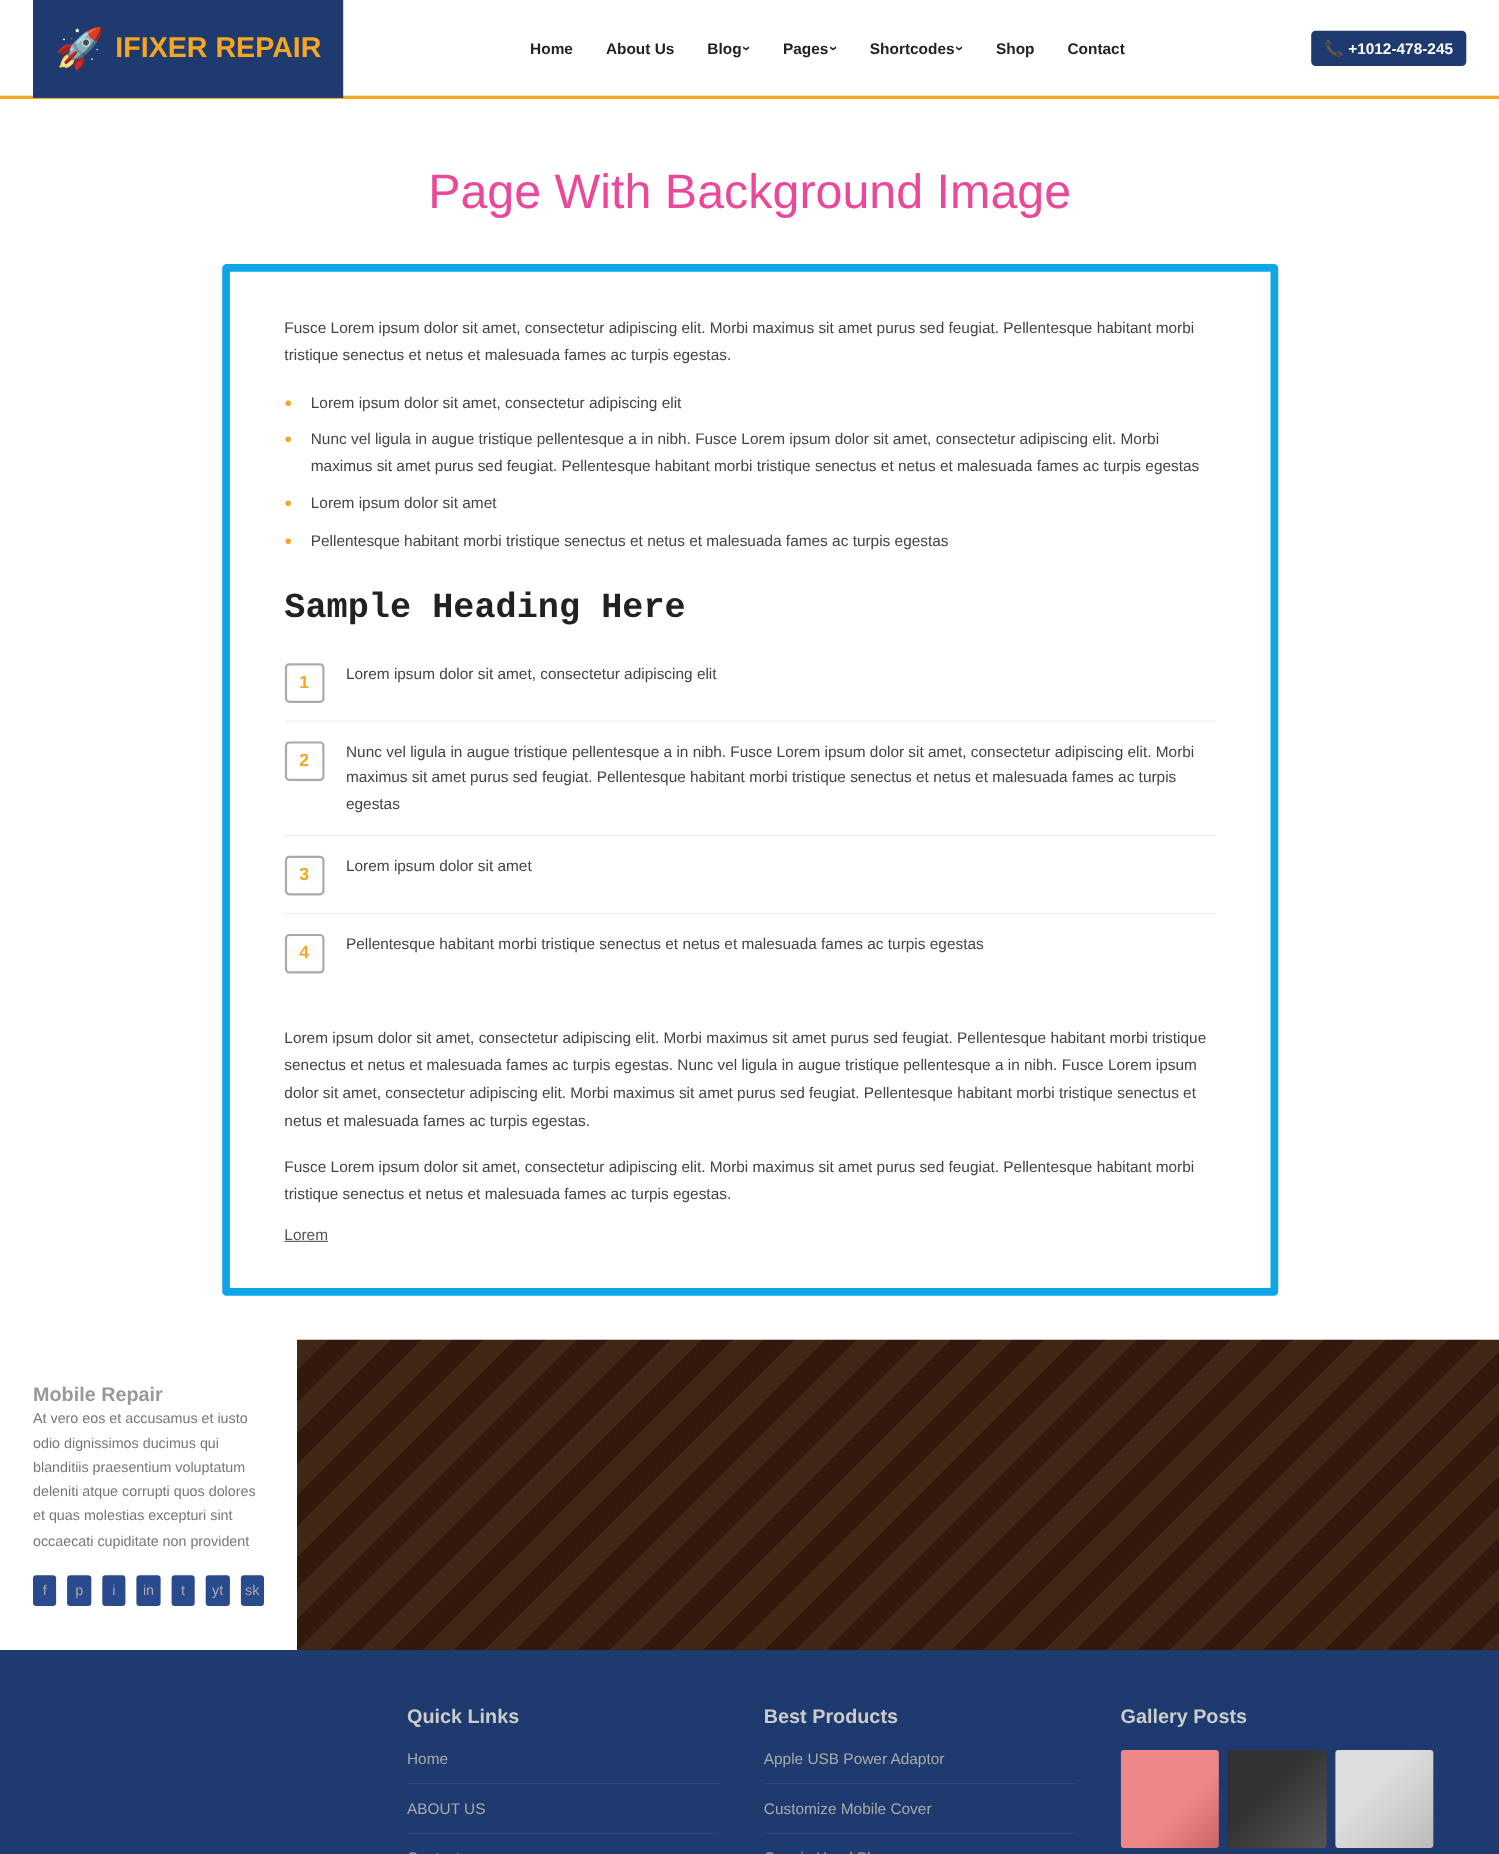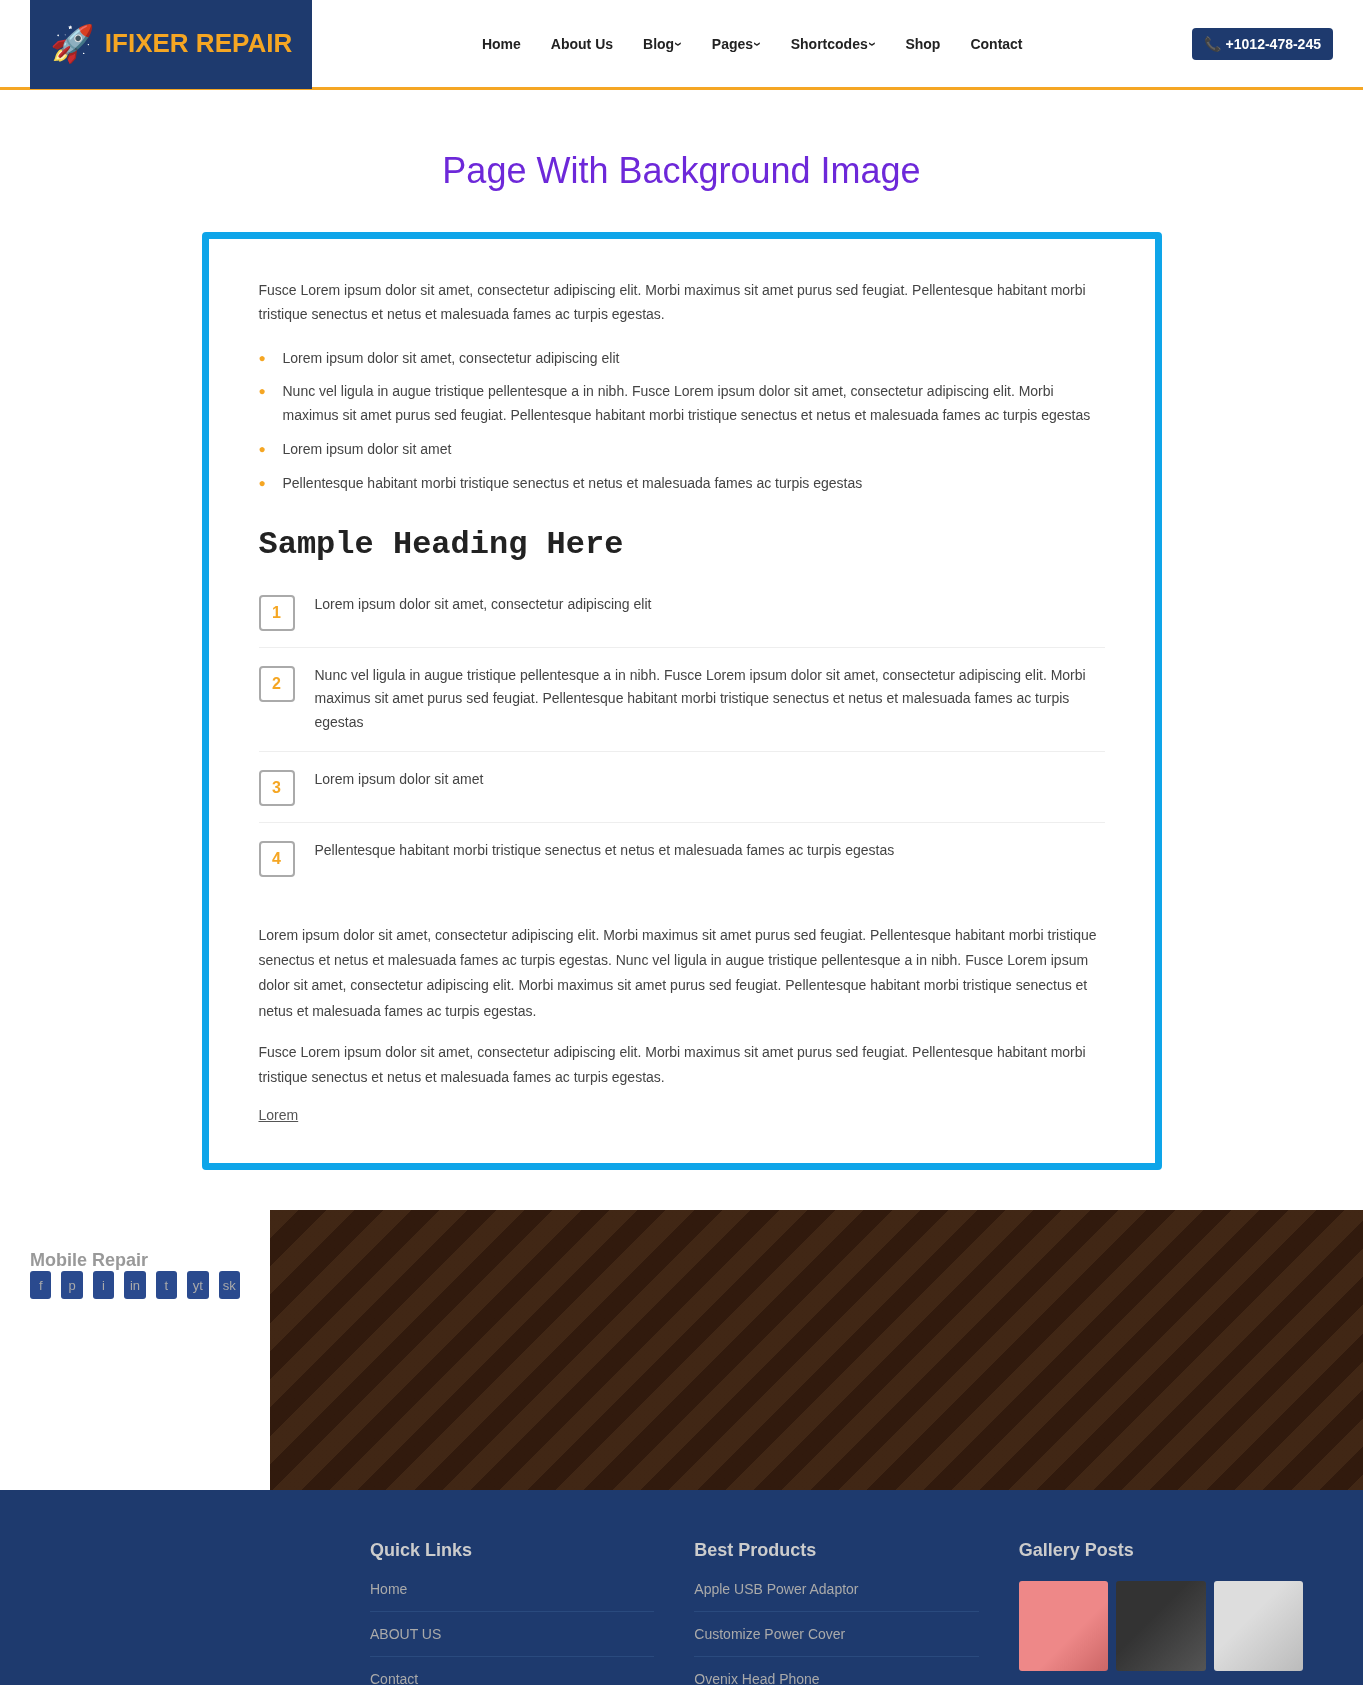--- a/index.html
+++ b/index.html
@@ -70,23 +70,23 @@
     }
     .phone-box::before { content: '📞 '; }
 
     
     .page-title-section {
       text-align: center;
       padding: 60px 20px 40px;
       background: #fff;
     }
     .page-title-section h1 {
-      font-size: 36px;
+      font-size: 44px;
       font-weight: 400;
-      color: #6d28d9;
+      color: #ec4899;
     }
 
     
     .main-content {
       max-width: 960px;
       margin: 0 auto 0;
       background: #fff;
       border: 7px solid #0ea5e9;
       border-radius: 4px;
       padding: 40px 50px 40px;
@@ -326,20 +326,21 @@
       <p class="body-text">Fusce Lorem ipsum dolor sit amet, consectetur adipiscing elit. Morbi maximus sit amet purus sed feugiat. Pellentesque habitant morbi tristique senectus et netus et malesuada fames ac turpis egestas.</p>
 
       <span class="edit-link">Lorem</span>
 
     </div>
   </div>
 
   <div class="footer-top-area">
     <div class="footer-left-col">
       <h3 style="color:#999; font-size:18px; ">Mobile Repair</h3>
+      <p style="color:#777; font-size:13px; line-height:1.7; margin-bottom:20px;">At vero eos et accusamus et iusto odio dignissimos ducimus qui blanditiis praesentium voluptatum deleniti atque corrupti quos dolores et quas molestias excepturi sint occaecati cupiditate non provident</p>
       <div class="footer-social">
         <div class="social-icon">f</div>
         <div class="social-icon">p</div>
         <div class="social-icon">i</div>
         <div class="social-icon">in</div>
         <div class="social-icon">t</div>
         <div class="social-icon">yt</div>
         <div class="social-icon">sk</div>
       </div>
     </div>
@@ -355,21 +356,21 @@
       <div class="footer-col-title">Quick Links</div>
       <a href="#" class="footer-link">Home</a>
       <a href="#" class="footer-link">ABOUT US</a>
       <a href="#" class="footer-link">Contact</a>
 
     </div>
 
     <div>
       <div class="footer-col-title">Best Products</div>
       <a href="#" class="footer-link">Apple USB Power Adaptor</a>
-      <a href="#" class="footer-link">Customize Power Cover</a>
+      <a href="#" class="footer-link">Customize Mobile Cover</a>
       <a href="#" class="footer-link">Ovenix Head Phone</a>
 
     </div>
 
     <div>
       <div class="footer-col-title">Gallery Posts</div>
       <div class="gallery-grid">
         <div class="gallery-thumb gallery-thumb-pink"></div>
         <div class="gallery-thumb gallery-thumb-dark"></div>
         <div class="gallery-thumb gallery-thumb-white"></div>

